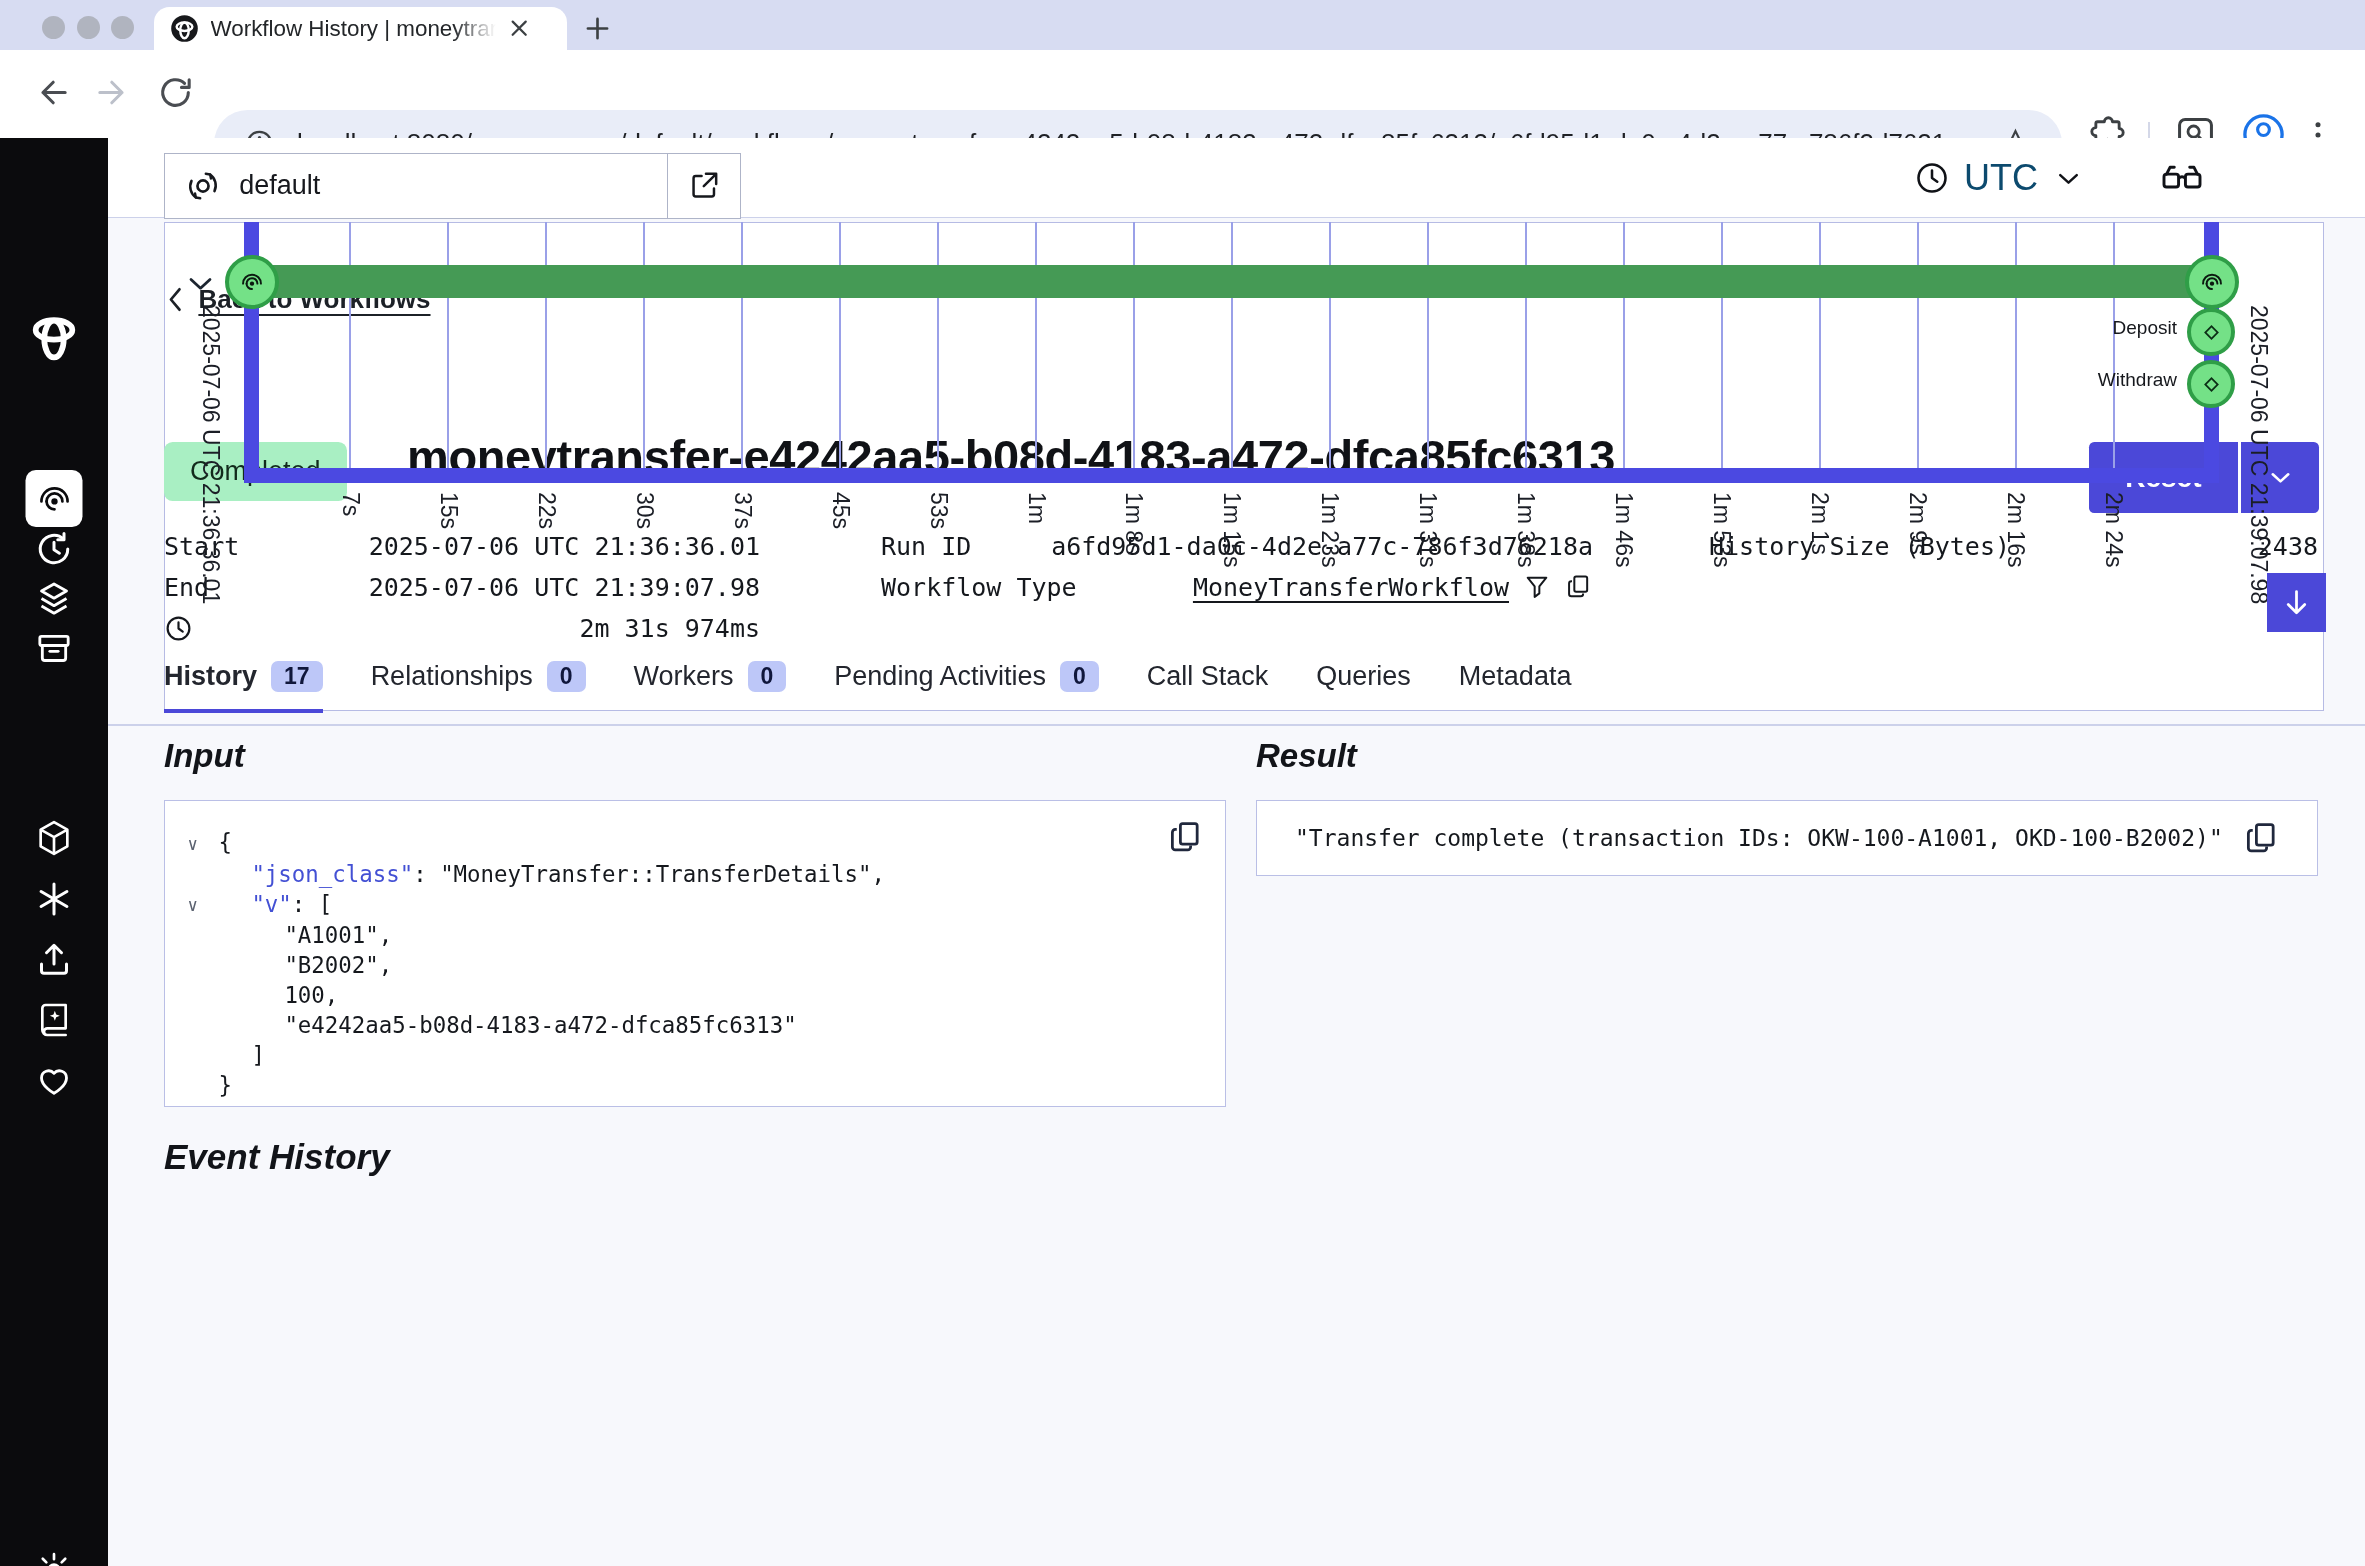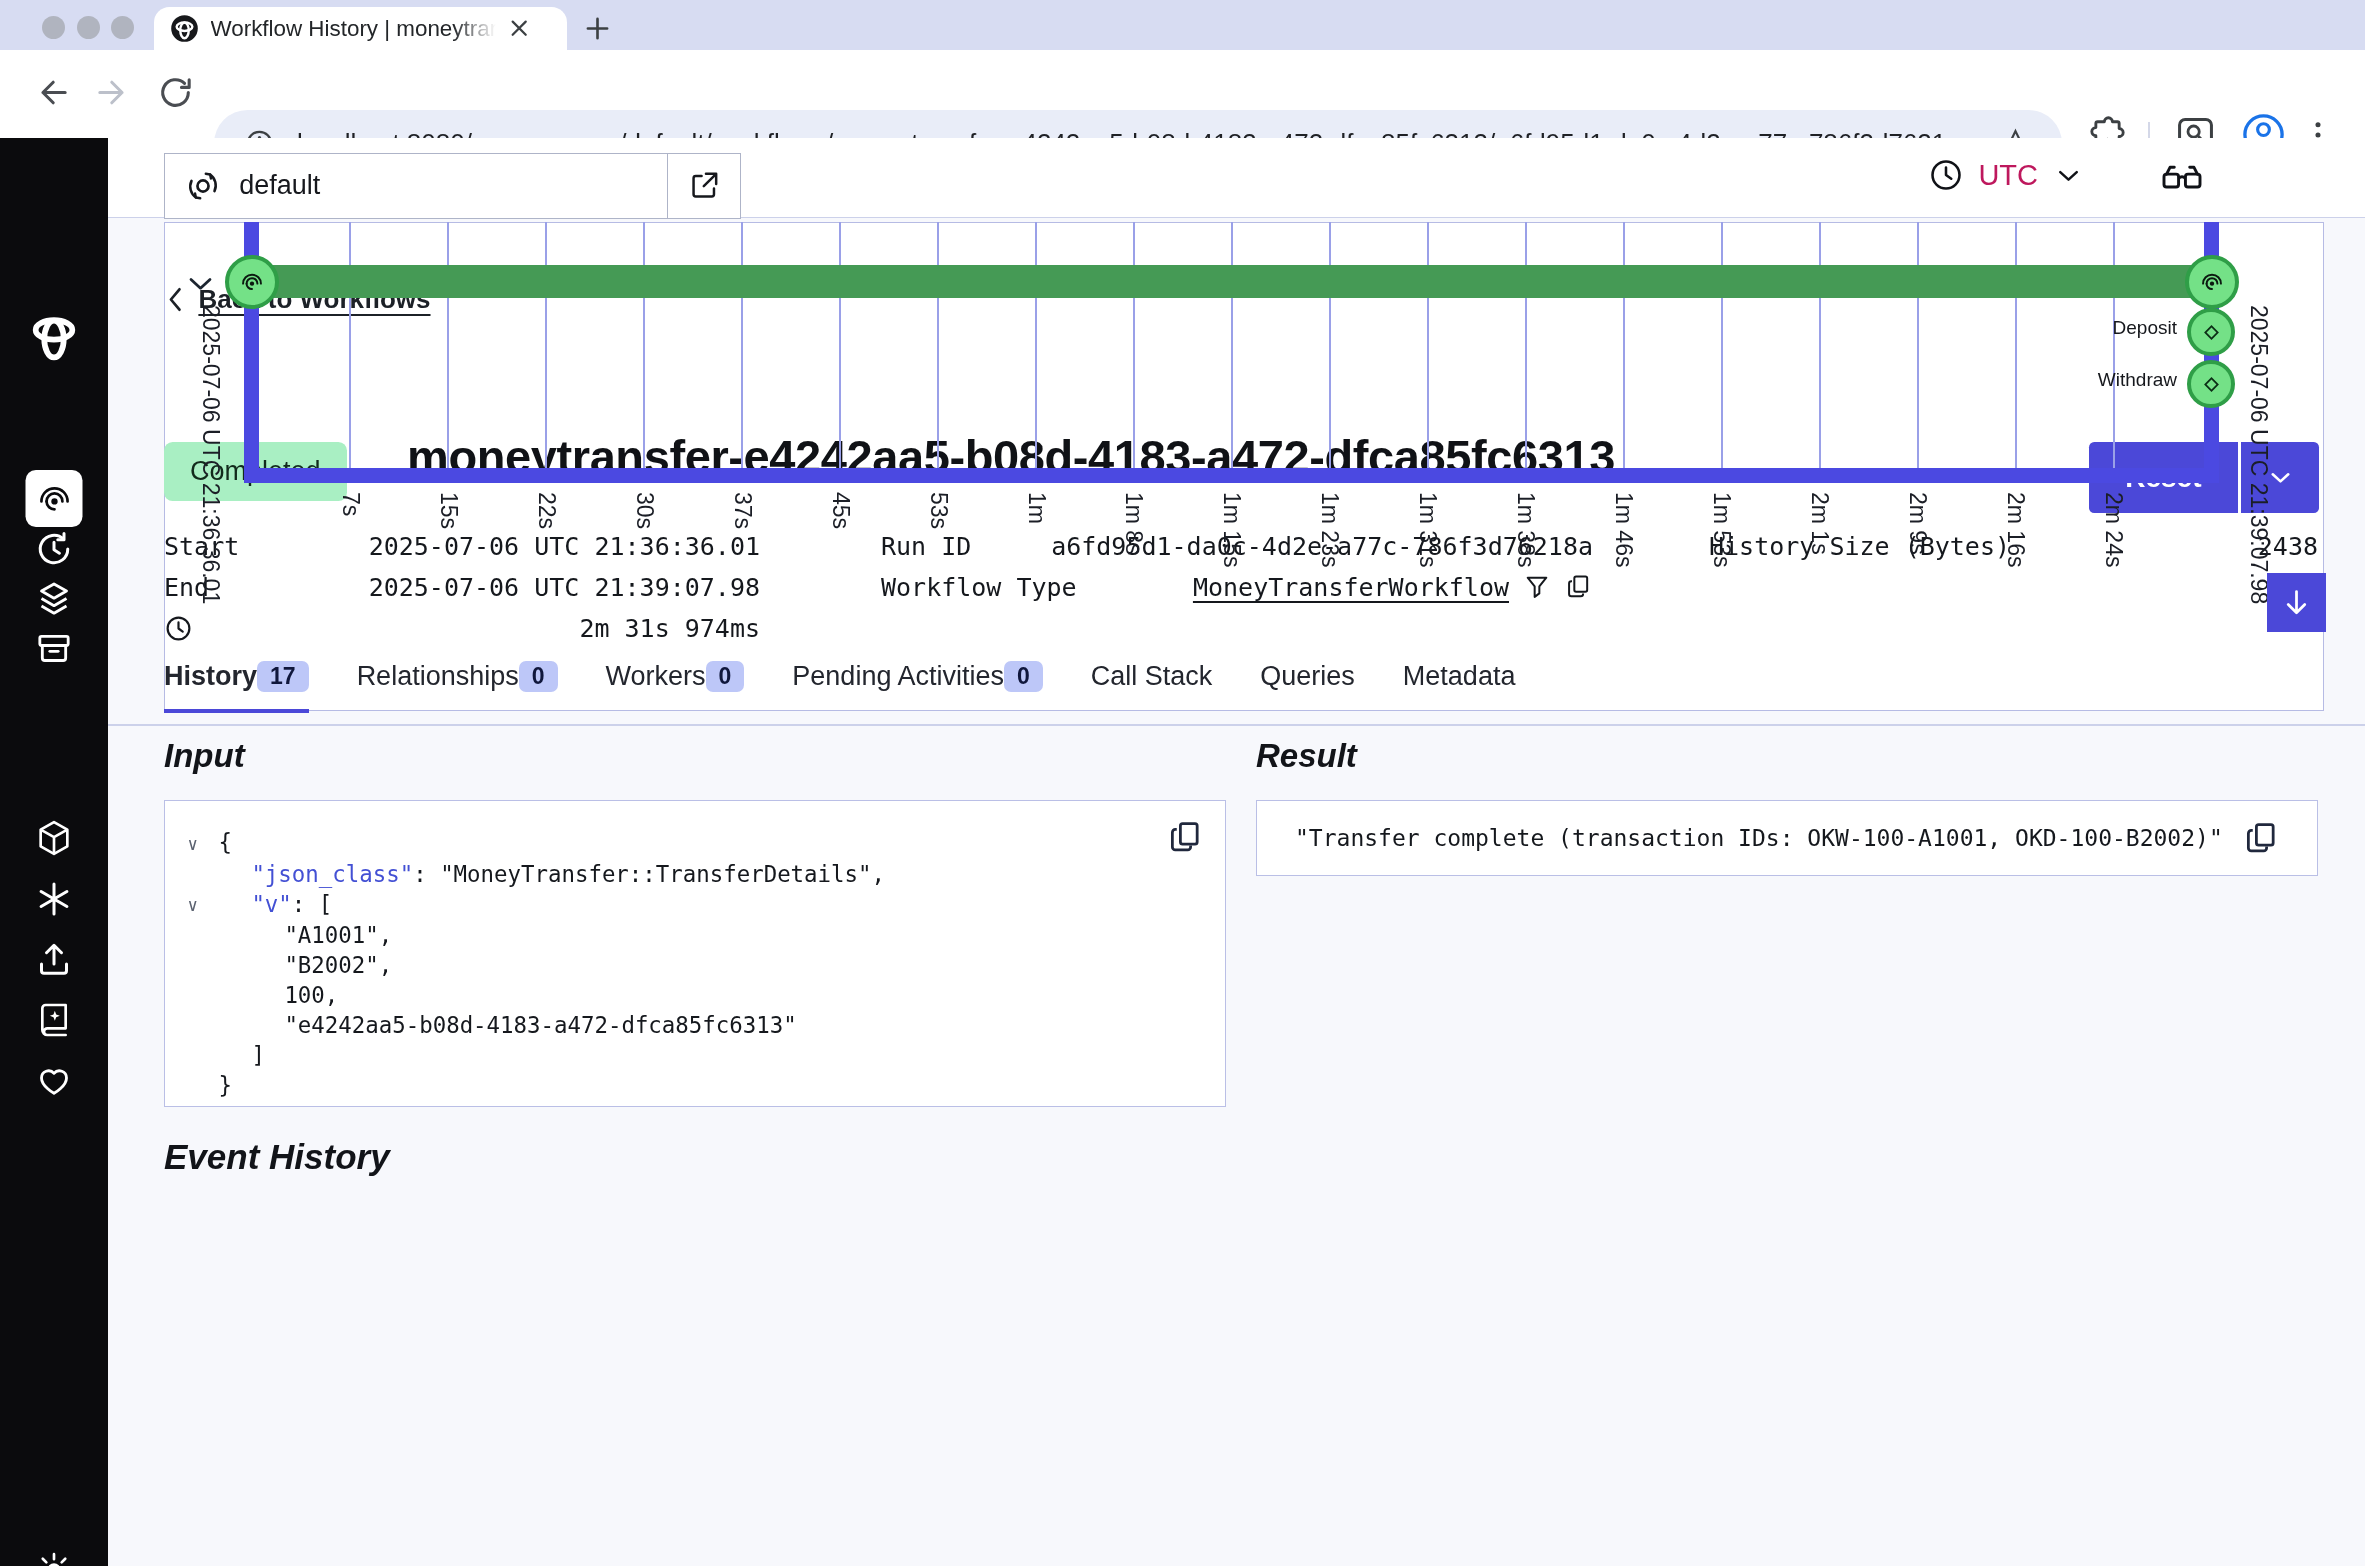--- a/index.html
+++ b/index.html
@@ -31,21 +31,21 @@
                  background:#ffffff; border-radius:10.4px; display:flex; align-items:center; justify-content:center; }
 
   #main { position:absolute; left:108px; top:0; width:2258px; height:1428px; }
   #topbar { position:absolute; left:0; top:0; width:2258px; height:80px; background:#ffffff;
             border-bottom:1.7px solid #ccd1ea; }
   #ns-box { position:absolute; left:56px; top:14.7px; width:577px; height:66px; background:#fff;
             border:1.7px solid #aeb4c8; display:flex; align-items:center; }
   #ns-label { font-size:27px; color:#16181d; margin-left:17.3px; flex:1; }
   #ns-open { width:73px; height:100%; border-left:1.7px solid #aeb4c8; display:flex; align-items:center; justify-content:center; }
   #tz-box { position:absolute; right:281px; top:19px; display:flex; align-items:center; gap:14px; }
-  #tz-label { font-size:29px; color:#be185d; }
+  #tz-label { font-size:36px; color:#0c4a6e; }
   #labs-btn { position:absolute; right:160px; top:24px; }
 
   #content { position:absolute; left:56px; top:84px; width:2202px; height:1344px; }
 
   
   #back-link { position:absolute; left:0; top:62px; display:flex; align-items:center; gap:12px; }
   #back-link span { font-size:26px; font-weight:600; color:#1c2127; text-decoration:underline; text-underline-offset:6px; }
 
   
   #status-badge { position:absolute; left:0; top:220px; background:#a9efc3; color:#122b1c;
@@ -62,21 +62,21 @@
   #meta { position:absolute; left:0; top:304px; width:2154px;
           font-family:"DejaVu Sans Mono", monospace; font-size:25px; color:#15181d; }
   .meta-col { position:absolute; top:0; }
   .meta-row { height:41px; display:flex; justify-content:space-between; align-items:center; }
   .meta-val { text-align:right; }
   .meta-link { text-decoration:underline; text-underline-offset:5.2px; }
   .wf-type-wrap { display:flex; align-items:flex-start; gap:14px; }
 
   
   #tabs { position:absolute; left:0; top:439px; display:flex; gap:48px; align-items:flex-start; }
-  .wtab { display:flex; align-items:center; font-size:27px; color:#23262e;
+  .wtab { display:flex; align-items:center; gap:14px; font-size:27px; color:#23262e;
           padding-bottom:17.3px; }
   .wtab.active { font-weight:700; border-bottom:4.3px solid #4b48d8; }
   .wtab .badge { background:#bdc7f8; color:#10173c; font-size:23px; font-weight:600;
                  border-radius:7px; padding:1.7px 13px; }
   #tabs-divider { position:absolute; left:-56px; top:502px; width:2258px; height:1.7px; background:#ccd1ea; }
 
   
   .section-h { position:absolute; font-size:33px; font-weight:650; color:#121419;font-style:italic; }
   .panel { position:absolute; background:#ffffff; border:1.7px solid #babfe6; }
   #input-panel { left:0; top:578px; width:1062px; height:307px; padding:26px 22.4px 0 22.4px; }

